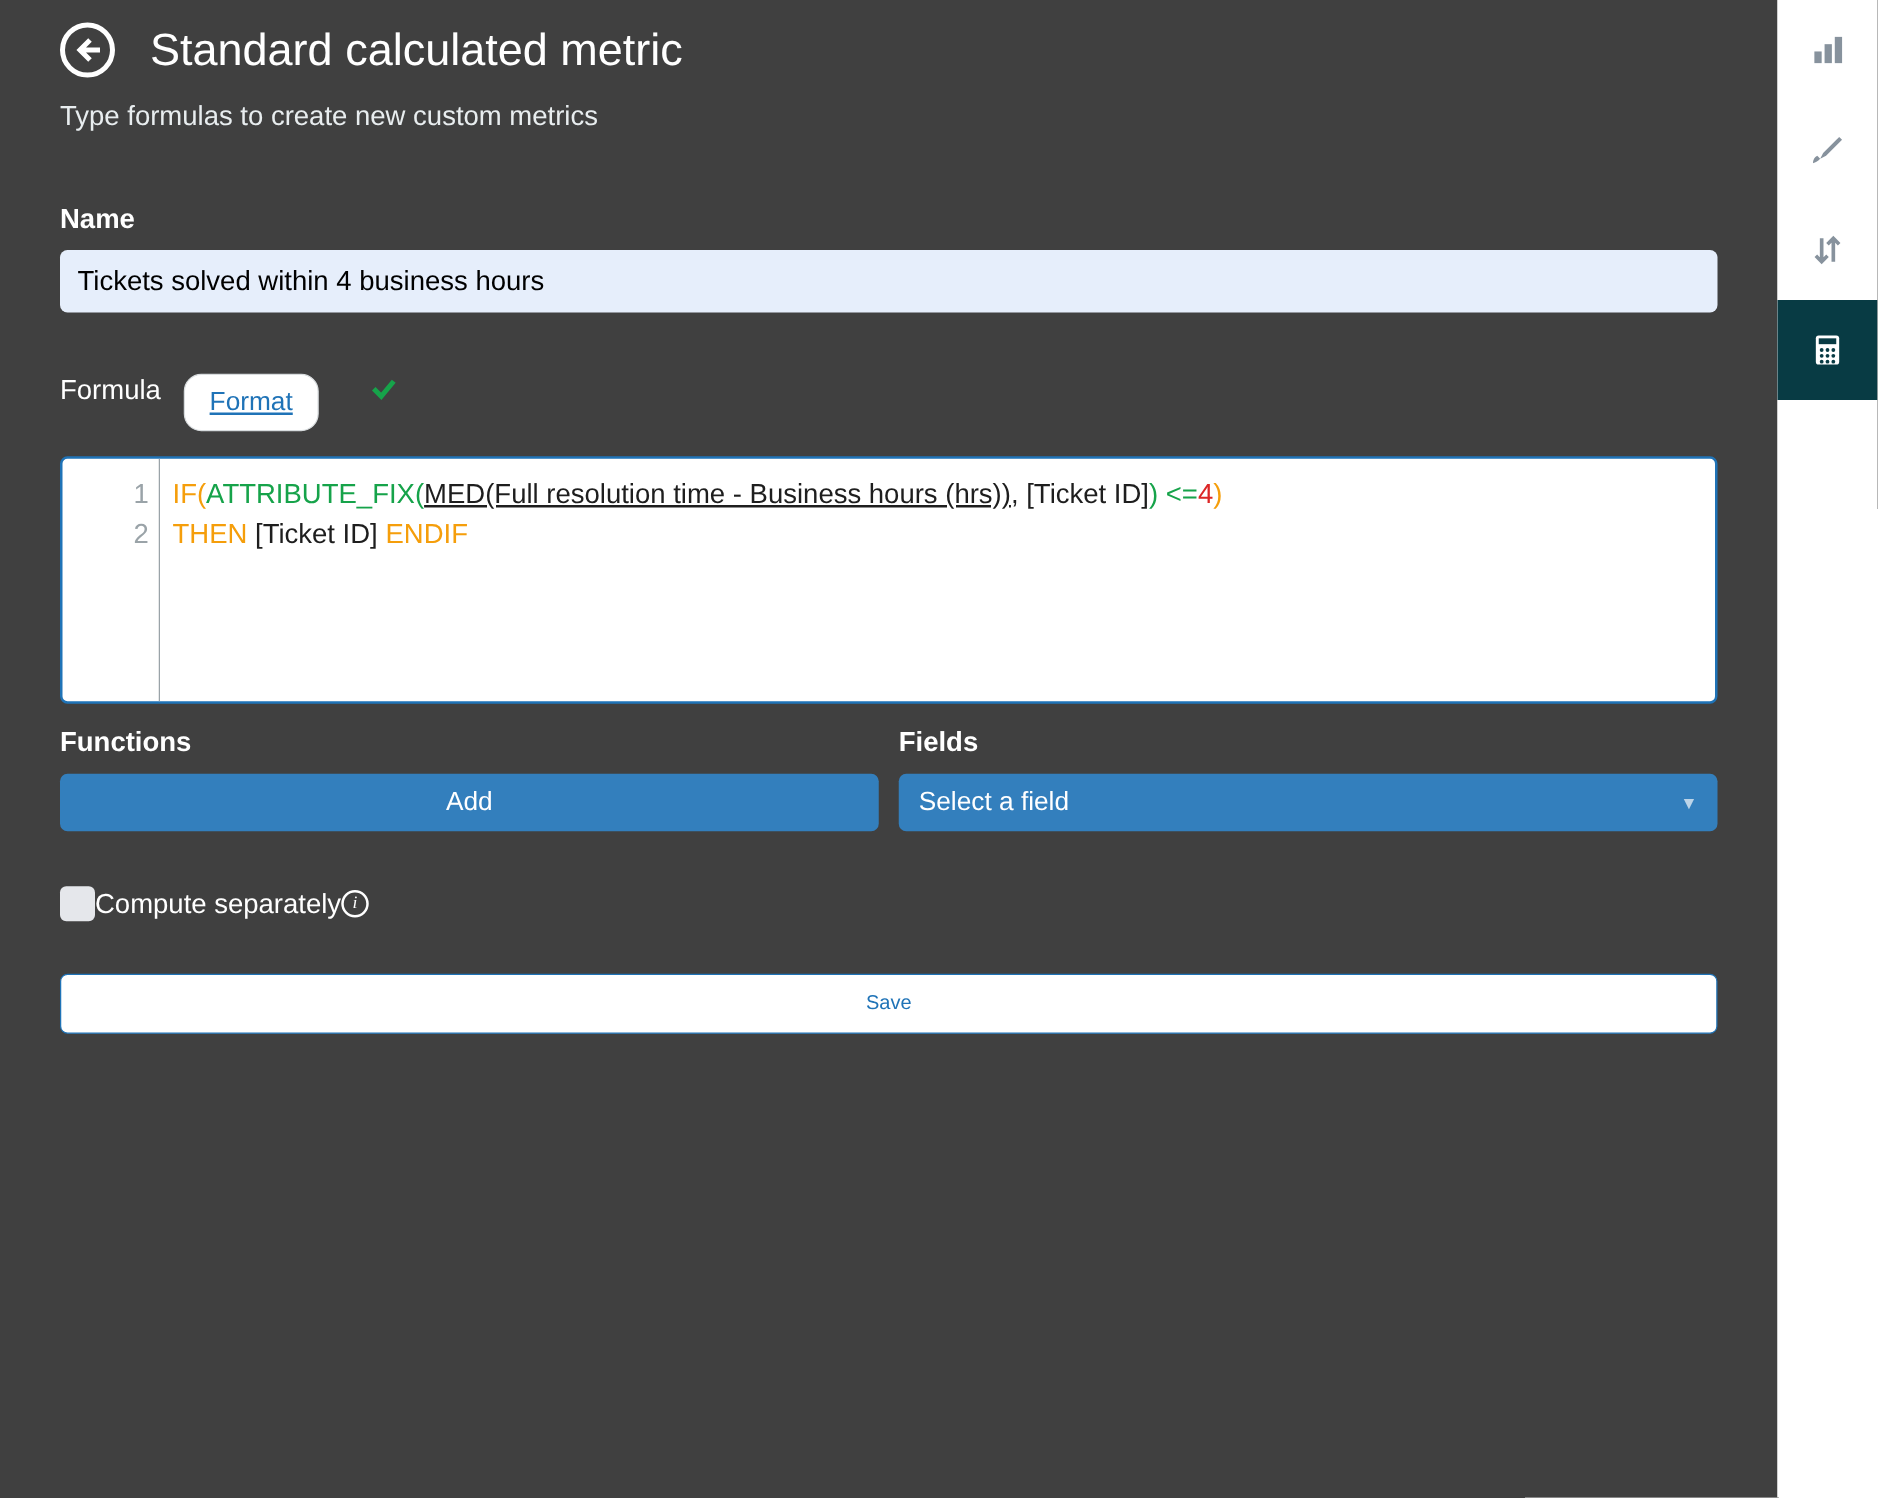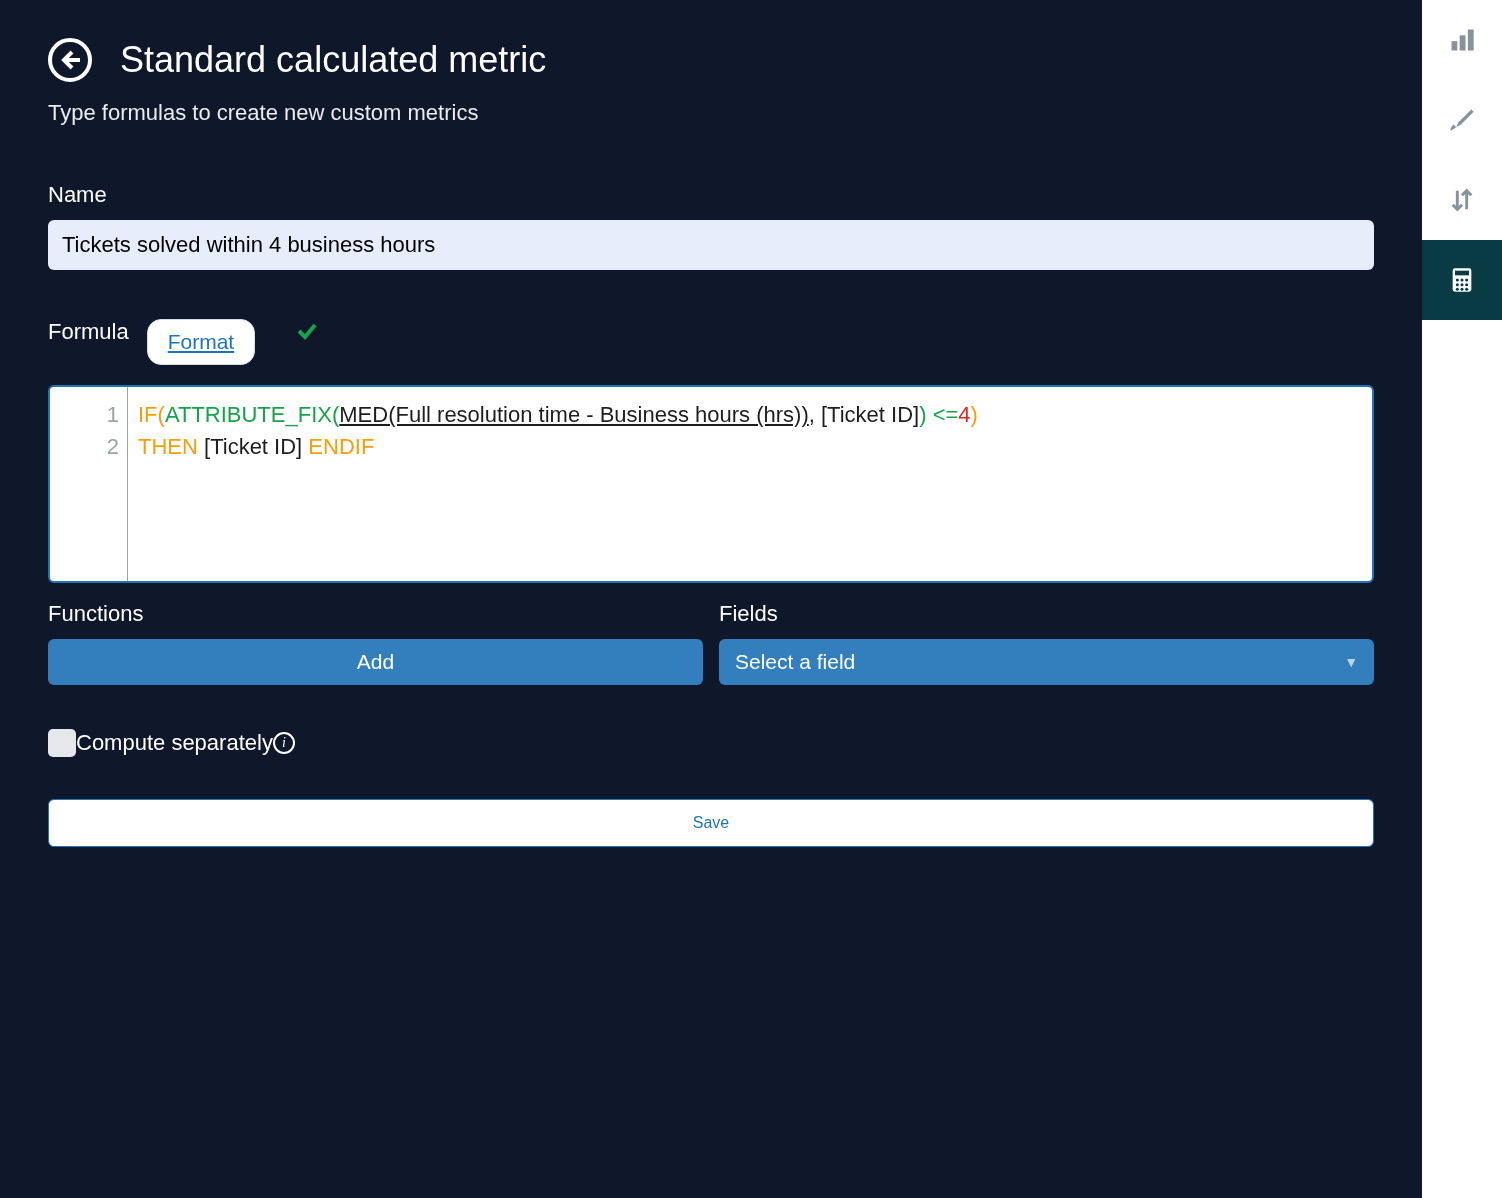--- a/index.html
+++ b/index.html
@@ -1,23 +1,23 @@
 <!DOCTYPE html>
 <html><head>
 <meta charset="utf-8">
 <style>
   * { box-sizing: border-box; margin: 0; padding: 0; }
   html, body { width: 100%; height: 100%; font-family: -apple-system, BlinkMacSystemFont, "Segoe UI", Helvetica, Arial, sans-serif; }
   body { display: flex; background: #ffffff; }
 
   .main-panel {
     flex: 1;
-    background: #0f172a;
+    background: #404040;
     color: #ffffff;
-    padding: 38px 48px 48px 48px;
+    padding: 18px 48px 48px 48px;
     min-height: 100%;
   }
 
   .header-row {
     display: flex;
     align-items: center;
     gap: 28px;
     margin-bottom: 18px;
   }
   .back-btn {
@@ -25,21 +25,21 @@
     border: 4px solid #ffffff;
     border-radius: 50%;
     display: flex; align-items: center; justify-content: center;
     cursor: pointer;
   }
   .back-btn svg { width: 24px; height: 24px; fill: none; stroke: #ffffff; stroke-width: 4; }
   .page-title { font-size: 36px; font-weight: 400; }
 
   .subtitle { font-size: 22px; font-weight: 400; margin-left: 0; margin-bottom: 56px; color: #e8edef; }
 
-  .label-text { font-size: 22px; font-weight: 400; margin-bottom: 12px; display: block; }
+  .label-text { font-size: 22px; font-weight: 700; margin-bottom: 12px; display: block; }
 
   .name-input {
     width: 100%;
     background: #e6eefb;
     color: #000000;
     font-size: 22px;
     padding: 12px 14px;
     border: none;
     border-radius: 6px;
     margin-bottom: 49px;

